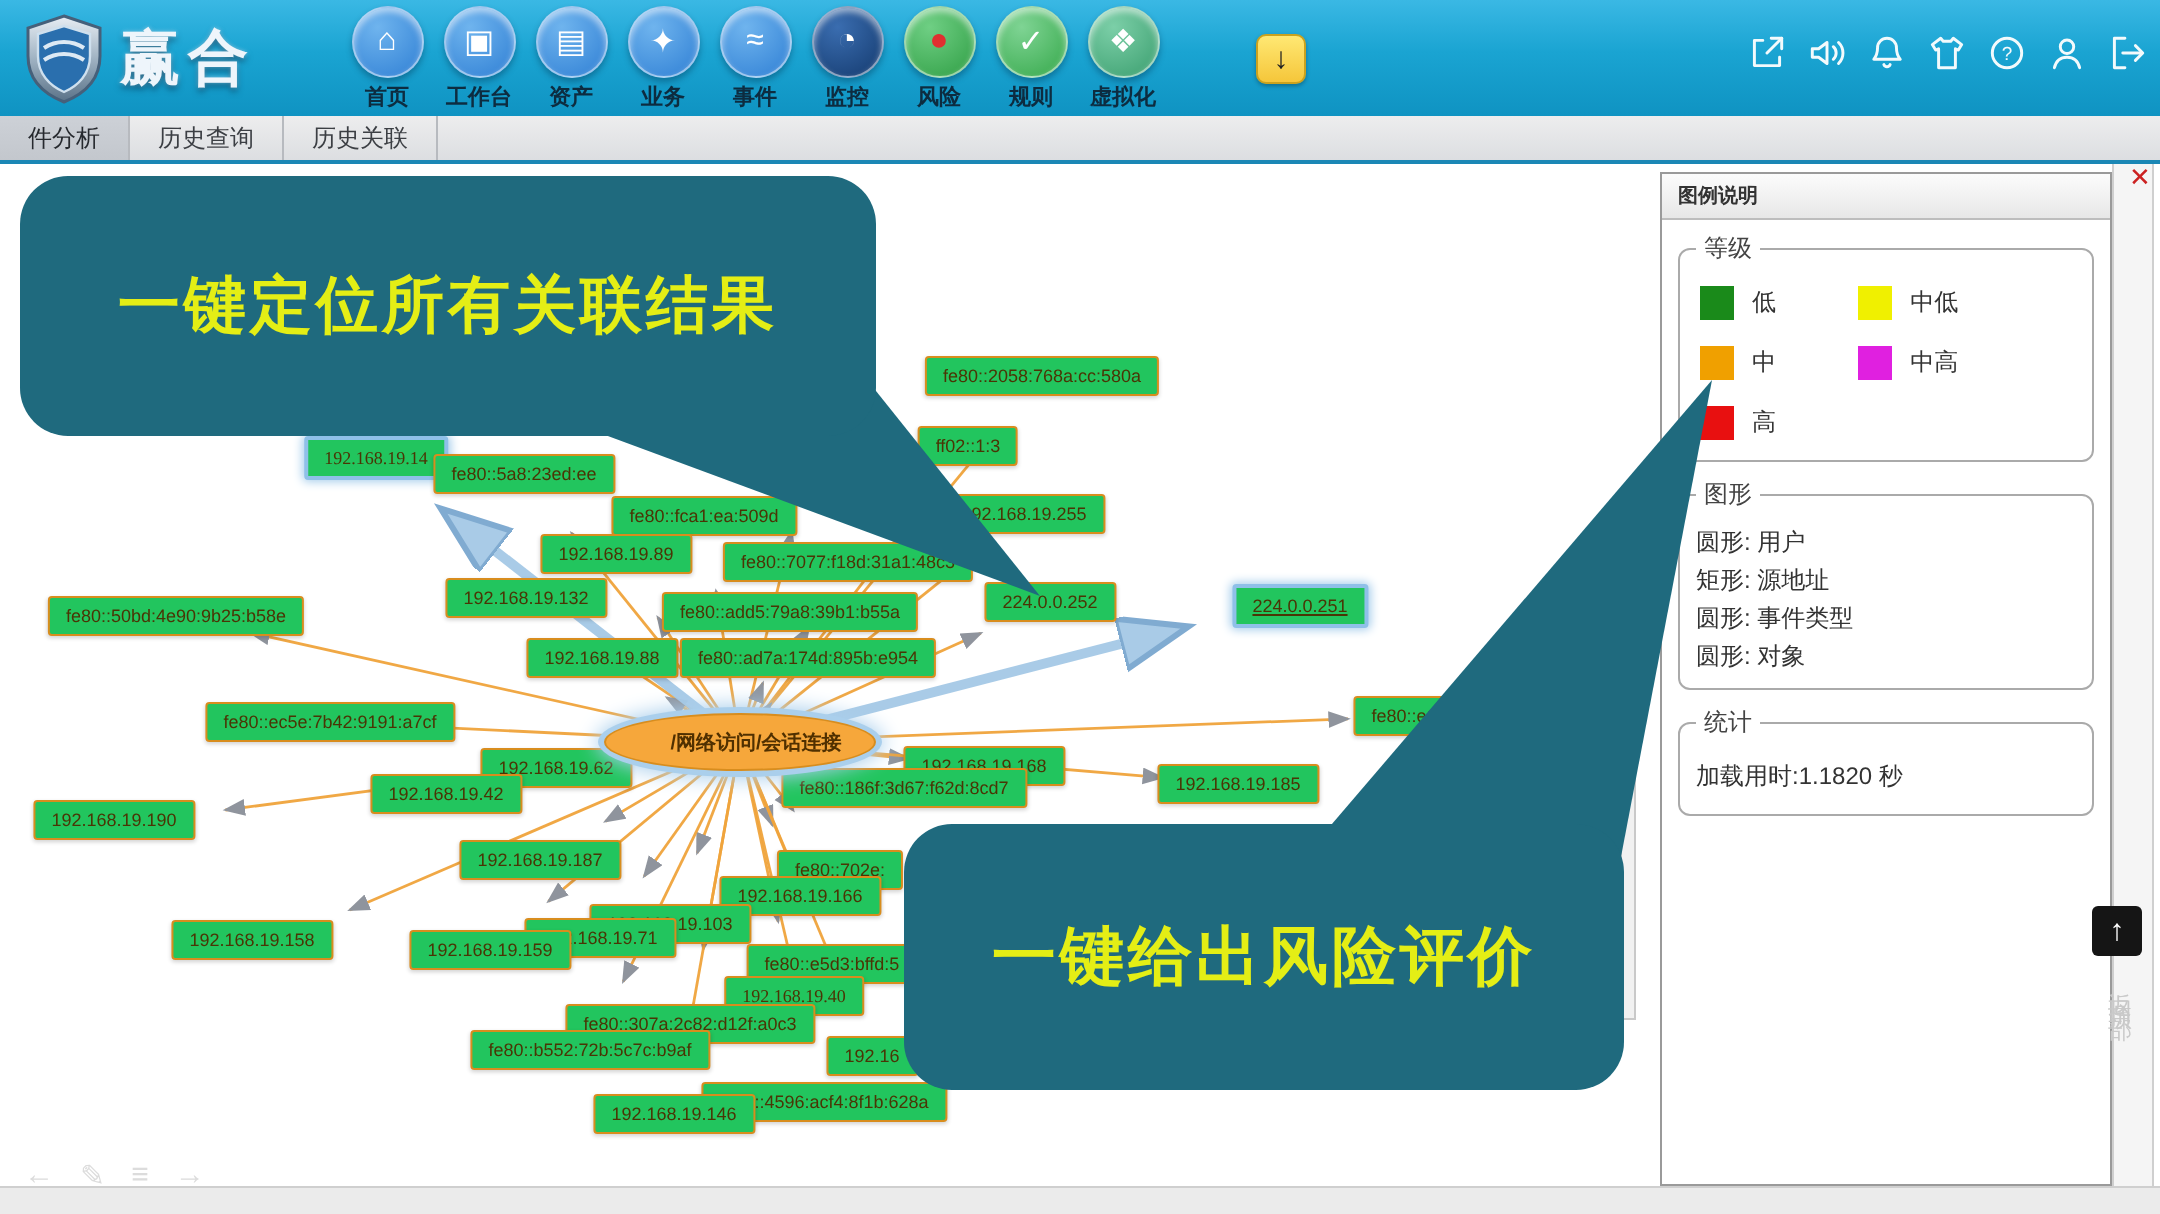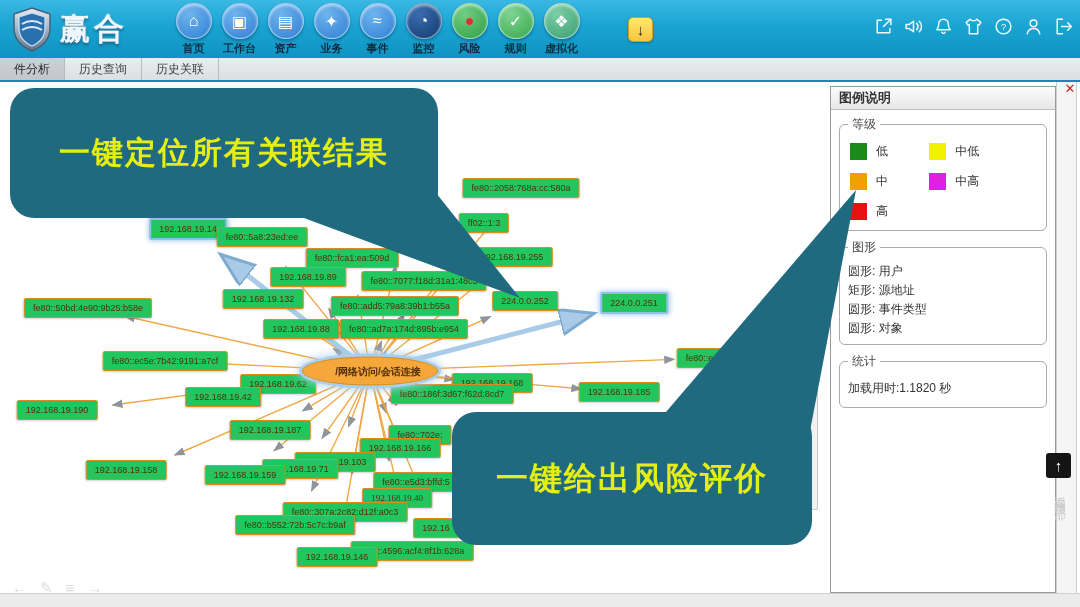--- a/index.html
+++ b/index.html
@@ -46,21 +46,21 @@
     font-weight:bold;display:flex;align-items:center;justify-content:center;white-space:nowrap;
     box-shadow:0 0 0 3px #aacfec,0 0 10px 4px #aacfec;cursor:pointer;}
   .gscroll{position:absolute;left:810px;top:332px;width:6px;height:176px;background:#f1f1f1;
     border:1px solid #c9c9c9;z-index:2;cursor:pointer;}
   .gscroll .handle{position:absolute;left:0;top:14px;width:100%;height:14px;background:#9aa0a8;}
 
   
   .panel{position:absolute;left:830px;top:86px;width:224px;height:505px;background:#fff;
     border:1px solid #9a9a9a;z-index:3;}
   .panel-h{height:22px;background:linear-gradient(180deg,#fcfcfc,#e7e7e7);border-bottom:1px solid #bdbdbd;
-    font-size:13px;font-weight:bold;color:#333;display:flex;align-items:center;padding:0 8px;}
+    font-size:10px;font-weight:bold;color:#333;display:flex;align-items:center;padding:0 8px;}
   .panel fieldset{border:1px solid #aaa;border-radius:6px;margin:6px 8px 8px 8px;padding:6px 8px;}
   .panel legend{font-size:12px;color:#444;padding:0 4px;}
   .lv-grid{display:grid;grid-template-columns:1fr 1.35fr;row-gap:13px;padding:4px 2px;}
   .lv-item{display:flex;align-items:center;gap:9px;font-size:12px;color:#333;}
   .swatch{width:17px;height:17px;display:inline-block;}
   .shape-row{font-size:12px;color:#333;line-height:19px;}
   .stats-txt{font-size:12px;color:#333;padding:4px 0;}
 
   
   .tails{position:absolute;left:0;top:0;width:1080px;height:607px;z-index:5;pointer-events:none;}
@@ -230,31 +230,31 @@
         <line x1="370" y1="371" x2="311.6" y2="490.8" class="edge" marker-end="url(#arrO)"></line>
         <line x1="370" y1="371" x2="421.3" y2="493.0" class="edge" marker-end="url(#arrO)"></line>
         <line x1="370" y1="371" x2="403.4" y2="514.0" class="edge" marker-end="url(#arrO)"></line>
         <line x1="370" y1="371" x2="343.6" y2="519.6" class="edge" marker-end="url(#arrO)"></line>
         <line x1="370" y1="371" x2="224.3" y2="257.3" class="edge blue" marker-end="url(#arrB)"></line>
         <line x1="370" y1="371" x2="589.5" y2="314.5" class="edge blue" marker-end="url(#arrB)"></line>
       </g>
   </svg>
 
   <div id="nodes">
-      <div class="gnode hl" style="left: 188px; top: 229px;">192.168.19.14</div>
+      <div class="gnode hl" style="left: 188px; top: 229px; font-family: Liberation Serif, serif;">192.168.19.14</div>
       <div class="gnode" style="left: 262px; top: 237px;">fe80::5a8:23ed:ee</div>
       <div class="gnode" style="left: 405px; top: 229px;">192.168.19.121</div>
       <div class="gnode" style="left: 521px; top: 188px;">fe80::2058:768a:cc:580a</div>
       <div class="gnode" style="left: 484px; top: 223px;">ff02::1:3</div>
       <div class="gnode" style="left: 352px; top: 258px;">fe80::fca1:ea:509d</div>
       <div class="gnode" style="left: 512px; top: 257px;">192.168.19.255</div>
       <div class="gnode" style="left: 424px; top: 281px;">fe80::7077:f18d:31a1:48c3</div>
       <div class="gnode" style="left: 308px; top: 277px;">192.168.19.89</div>
       <div class="gnode" style="left: 525px; top: 301px;">224.0.0.252</div>
-      <div class="gnode hl" style="left: 634px; top: 303px;">224.0.0.251</div>
+      <div class="gnode hl" style="left: 650px; top: 303px; text-decoration: underline;">224.0.0.251</div>
       <div class="gnode" style="left: 263px; top: 299px;">192.168.19.132</div>
       <div class="gnode" style="left: 395px; top: 306px;">fe80::add5:79a8:39b1:b55a</div>
       <div class="gnode" style="left: 301px; top: 329px;">192.168.19.88</div>
       <div class="gnode" style="left: 404px; top: 329px;">fe80::ad7a:174d:895b:e954</div>
       <div class="gnode" style="left: 88px; top: 308px;">fe80::50bd:4e90:9b25:b58e</div>
       <div class="gnode" style="left: 165px; top: 361px;">fe80::ec5e:7b42:9191:a7cf</div>
       <div class="gnode" style="left: 278px; top: 384px;">192.168.19.62</div>
       <div class="gnode" style="left: 223px; top: 397px;">192.168.19.42</div>
       <div class="gnode" style="left: 57px; top: 410px;">192.168.19.190</div>
       <div class="gnode" style="left: 492px; top: 383px;">192.168.19.168</div>

